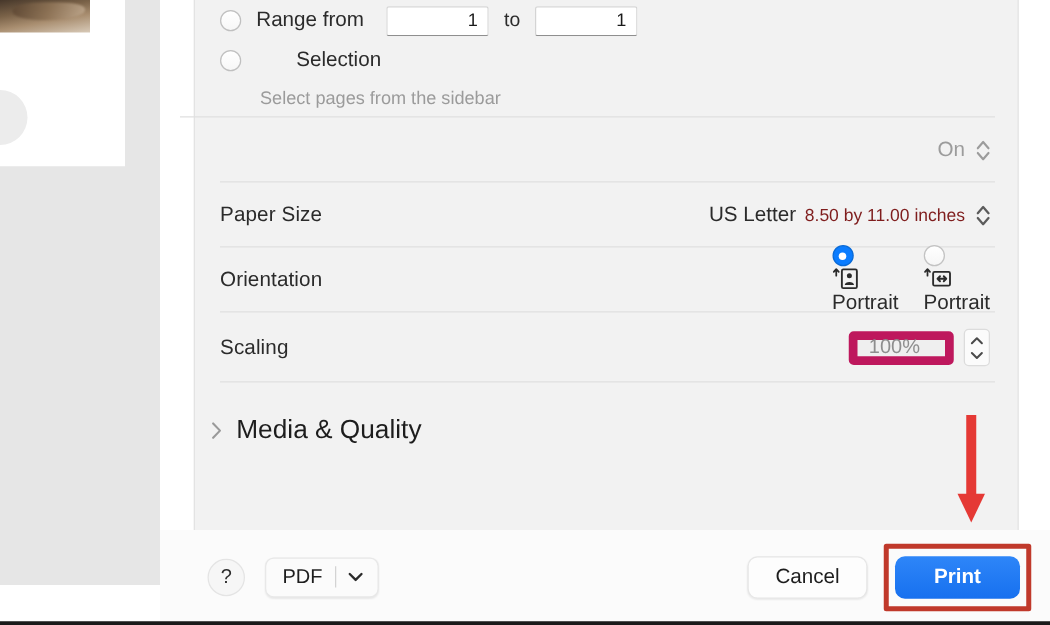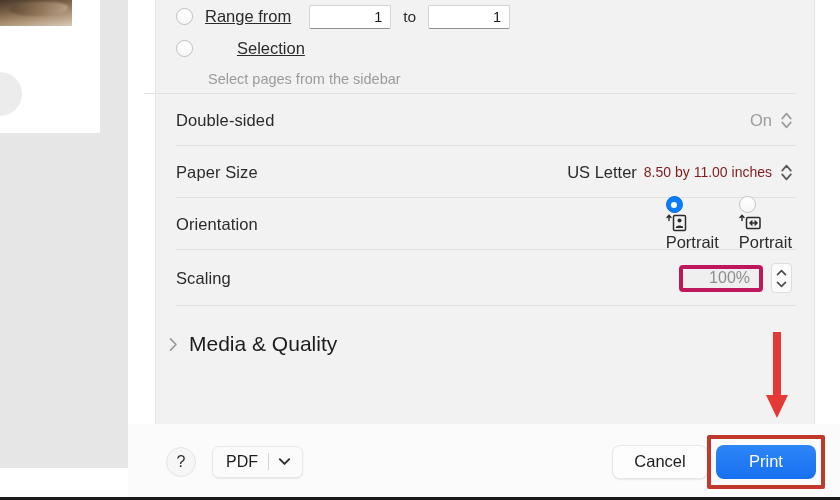--- a/index.html
+++ b/index.html
@@ -95,21 +95,20 @@
     border-radius: 50%;
     border: 1px solid #c0c0c0;
     background: linear-gradient(180deg,#ffffff 0%, #f7f7f7 100%);
     flex: none;
     margin-right: 12px;
     position: relative;
   }
   .radio-label {
     font-size: 16.5px;
     color: #2b2b2b;
-    text-decoration: underline;
   }
   .num-field {
     width: 82px; height: 24px;
     background: #ffffff;
     border: 1px solid #d4d4d4;
     border-bottom-color: #8f8f8f;
     border-radius: 2px;
     font-size: 14.5px;
     color: #1a1a1a;
     text-align: right;
@@ -198,24 +197,24 @@
     width: 6px; height: 6px; margin: -3px 0 0 -3px;
     border-radius: 50%; background: #fff;
   }
   .orient-icon { margin-right: 7px; display: flex; align-items: center; flex: none; }
   .orient-label { font-size: 16.5px; color: #2b2b2b; }
 
   
   .scale-field {
     width: 84px; height: 27px;
     background: #efefef;
-    border: 4px solid #be185d;
+    border: 7px solid #be185d;
     border-radius: 4px;
     display: flex; align-items: center; justify-content: flex-end;
-    padding-right: 9px;
+    padding-right: 20px;
     font-size: 16px;
     color: #8e8e8e;
   }
   .stepper {
     margin-left: 8px;
     width: 21px; height: 30px;
     border: 1px solid #dcdcdc;
     border-radius: 4px;
     background: #fbfbfb;
     display: flex; flex-direction: column;
@@ -275,22 +274,23 @@
     background: #fdfdfd;
     border: 1px solid #e6e6e6;
     border-radius: 8px;
     display: flex; align-items: center; justify-content: center;
     font-size: 16.5px; color: #1d1d1d;
     box-shadow: 0 1px 1.5px rgba(0,0,0,.07);
     flex: none;
   }
   .print-wrap {
     position: relative;
-    margin-left: 8px;
-    flex: none;
+    margin-left: 22px;
+    flex: none;
+    font-weight: bold;
   }
   .print-btn {
     height: 34px;
     min-width: 100px;
     background: linear-gradient(180deg,#2e86f8 0%, #1770ef 100%);
     border-radius: 8px;
     display: flex; align-items: center; justify-content: center;
     font-size: 16.5px; color: #ffffff;
   }
   .highlight-box {
@@ -359,21 +359,20 @@
       <span class="radio-label">Selection</span>
     </div>
 
     <div class="hint-row">
       <span class="hint-text">Select pages from the sidebar</span>
       <div class="sep"></div>
     </div>
 
 
     <div class="row">
-      <span class="row-label">Double-sided</span>
       <span class="row-spacer"></span>
       <span class="value-dim">On</span>
       <span class="chev-updown">
         <svg width="11" height="19" viewBox="0 0 11 19">
           <path d="M1.2 7.6 L5.5 2.6 L9.8 7.6" fill="none" stroke="#9c9c9c" stroke-width="1.7" stroke-linecap="round" stroke-linejoin="round"></path>
           <path d="M1.2 11.4 L5.5 16.4 L9.8 11.4" fill="none" stroke="#9c9c9c" stroke-width="1.7" stroke-linecap="round" stroke-linejoin="round"></path>
         </svg>
       </span>
       <div class="sep"></div>
     </div>

